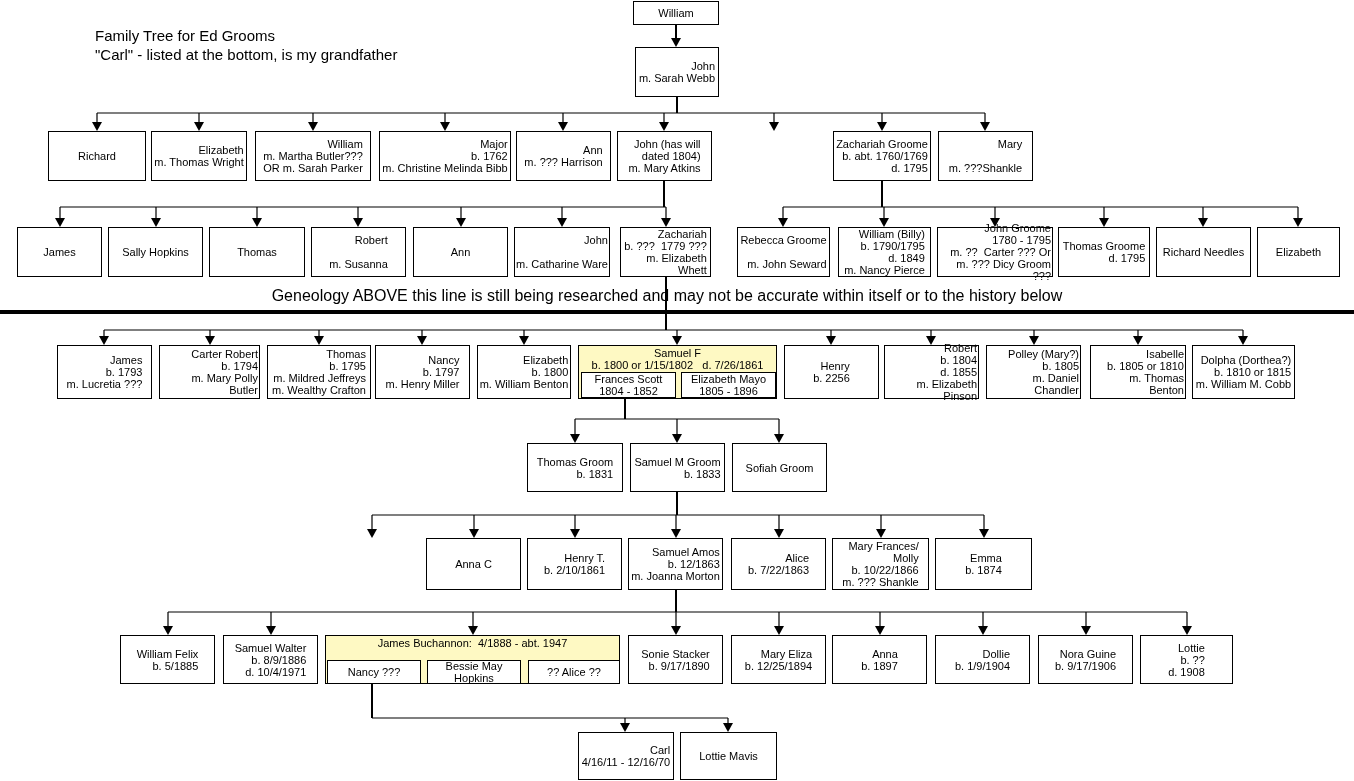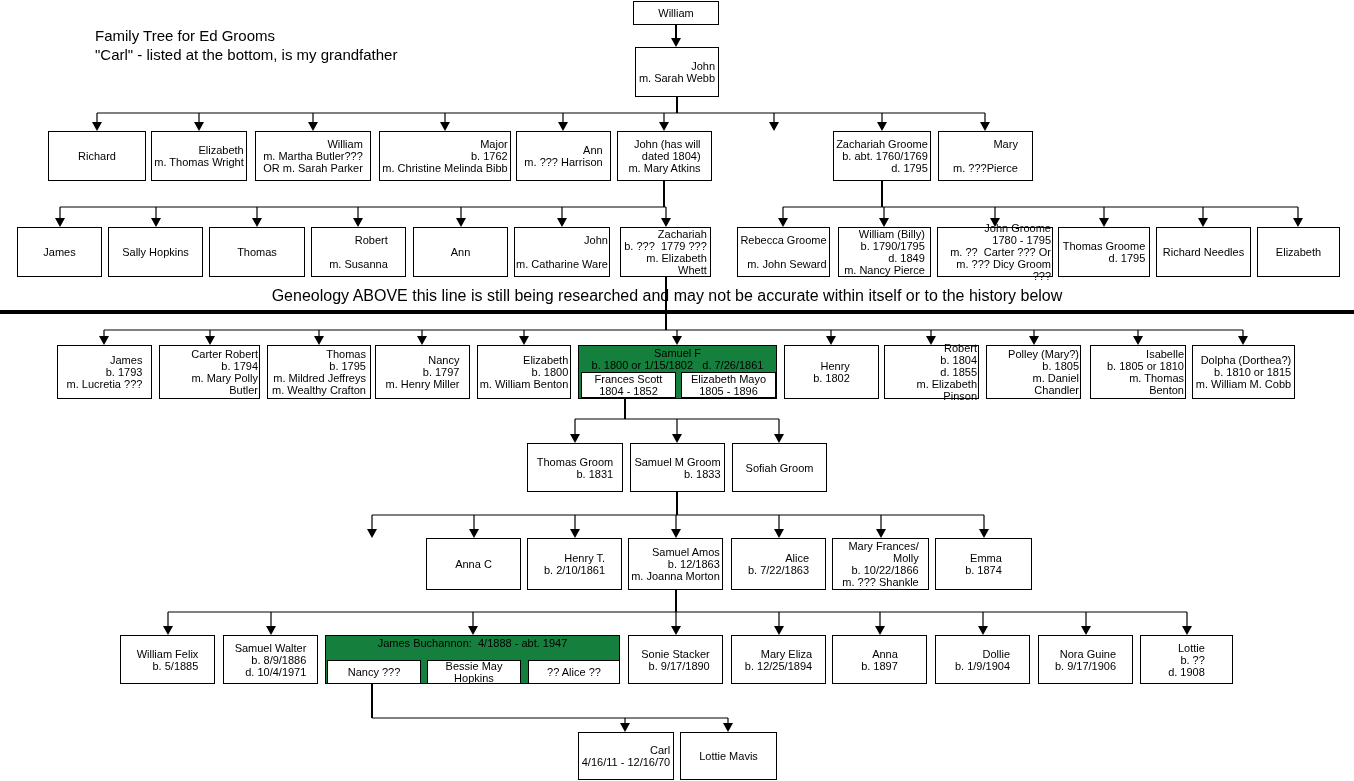--- a/index.html
+++ b/index.html
@@ -16,21 +16,21 @@
     font-size:16px;
   }
   .divider-line {
     position:absolute; left:0; top:310px; width:1354px; height:4px; background:#000;
   }
   .box {
     position:absolute; box-sizing:border-box; border:1px solid #000; background:#fff;
     display:flex; align-items:center; justify-content:center; text-align:right;
     font-size:11px; line-height:12px; white-space:pre-line; padding:1px;
   }
-  .compound { position:absolute; box-sizing:border-box; border:1px solid #000; background:#15803d; }
+  .compound { position:absolute; box-sizing:border-box; border:1px solid #000; background:#fef9c3; }
   .compound .chead {
     position:absolute; left:0; right:0; top:1px; text-align:center;
     font-size:11px; line-height:12px; white-space:pre-line;
   }
   .subbox {
     position:absolute; box-sizing:border-box; border:1px solid #000; background:#fff;
     display:flex; align-items:center; justify-content:center; text-align:center;
     font-size:11px; line-height:12px; white-space:pre-line;
   }
   svg.wires { position:absolute; left:0; top:0; }
@@ -155,21 +155,21 @@
   <div class="box" style="left:516px;top:131px;width:95px;height:50px">Ann
 m. ??? Harrison</div>
   <div class="box" style="left:617px;top:131px;width:95px;height:50px">John (has will
 dated 1804)
 m. Mary Atkins</div>
   <div class="box" style="left:833px;top:131px;width:98px;height:50px">Zachariah Groome
 b. abt. 1760/1769
 d. 1795</div>
   <div class="box" style="left:938px;top:131px;width:95px;height:50px">Mary
 
-m. ???Pierce</div>
+m. ???Shankle</div>
 
   <div class="box" style="left:17px;top:227px;width:85px;height:50px">James</div>
   <div class="box" style="left:108px;top:227px;width:95px;height:50px">Sally Hopkins</div>
   <div class="box" style="left:209px;top:227px;width:96px;height:50px">Thomas</div>
   <div class="box" style="left:311px;top:227px;width:95px;height:50px">Robert
 
 m. Susanna</div>
   <div class="box" style="left:413px;top:227px;width:95px;height:50px">Ann</div>
   <div class="box" style="left:514px;top:227px;width:96px;height:50px">John
 
@@ -214,21 +214,21 @@
   <div class="compound" style="left:578px;top:345px;width:199px;height:54px">
     <div class="chead">Samuel F
 b. 1800 or 1/15/1802&nbsp;&nbsp;&nbsp;d. 7/26/1861</div>
     <div class="subbox" style="left:2px;top:26px;width:95px;height:26px">Frances Scott
 1804 - 1852</div>
     <div class="subbox" style="left:102px;top:26px;width:95px;height:26px">Elizabeth Mayo
 1805 - 1896</div>
   </div>
 
   <div class="box" style="left:784px;top:345px;width:95px;height:54px">Henry
-b. 1802</div>
+b. 2256</div>
   <div class="box" style="left:884px;top:345px;width:95px;height:54px">Robert
 b. 1804
 d. 1855
 m. Elizabeth Pinson</div>
   <div class="box" style="left:986px;top:345px;width:95px;height:54px">Polley (Mary?)
 b. 1805
 m. Daniel Chandler</div>
   <div class="box" style="left:1090px;top:345px;width:96px;height:54px">Isabelle
 b. 1805 or 1810
 m. Thomas Benton</div>

